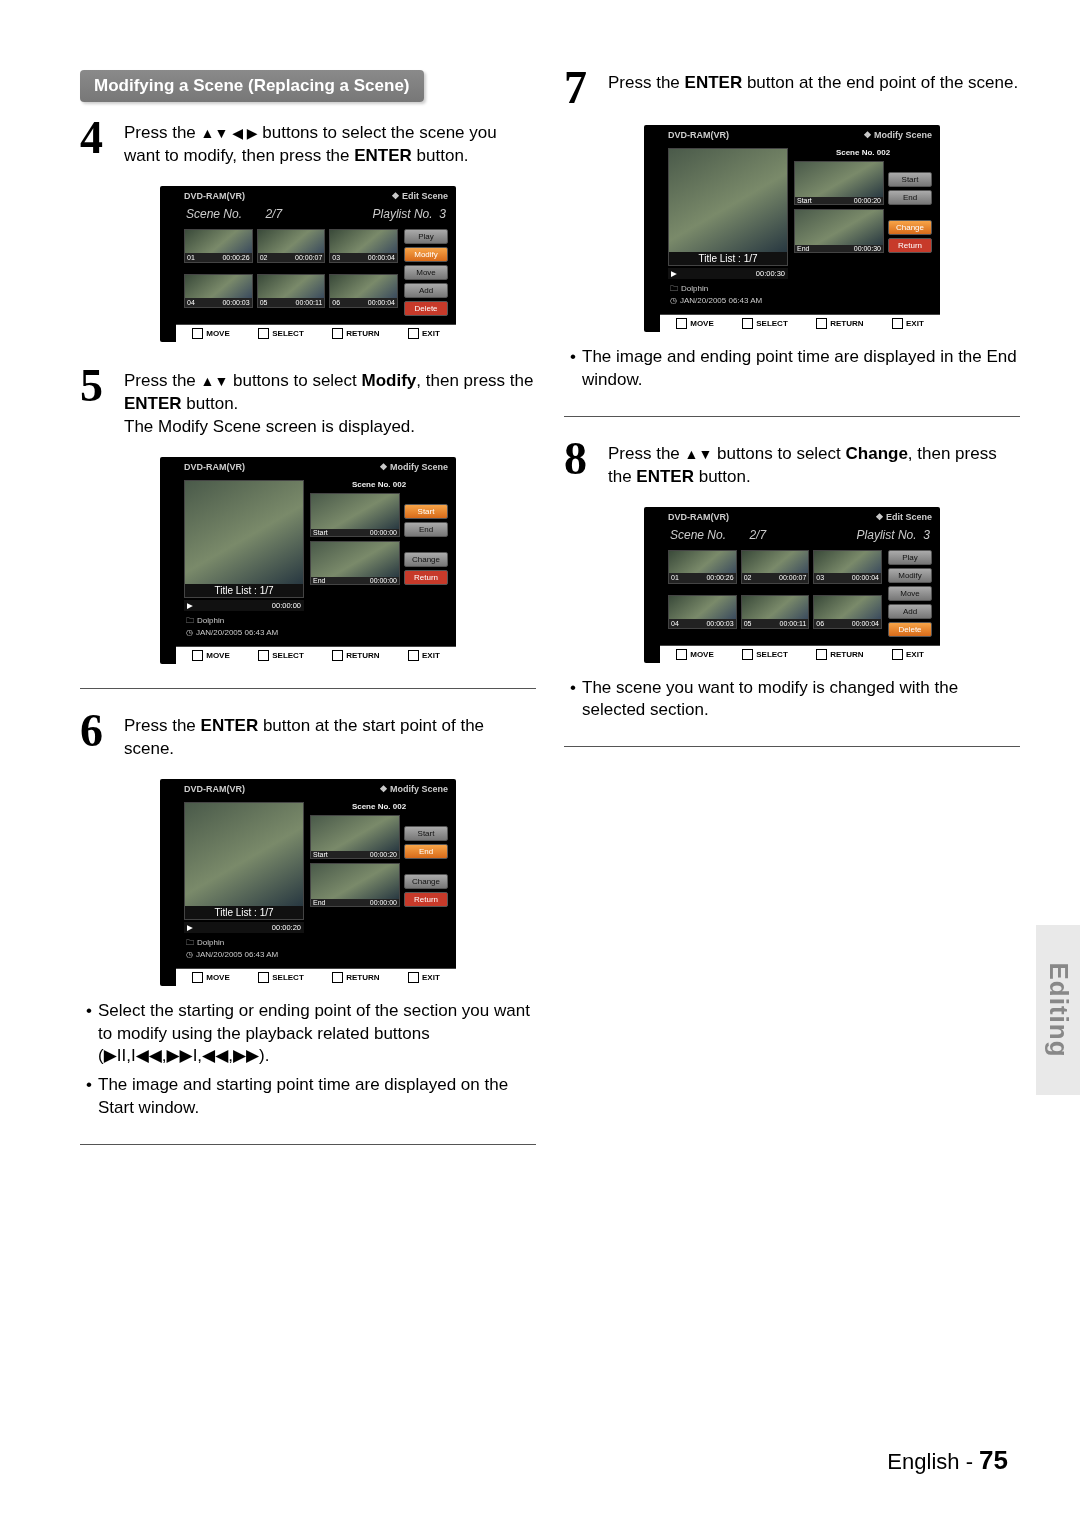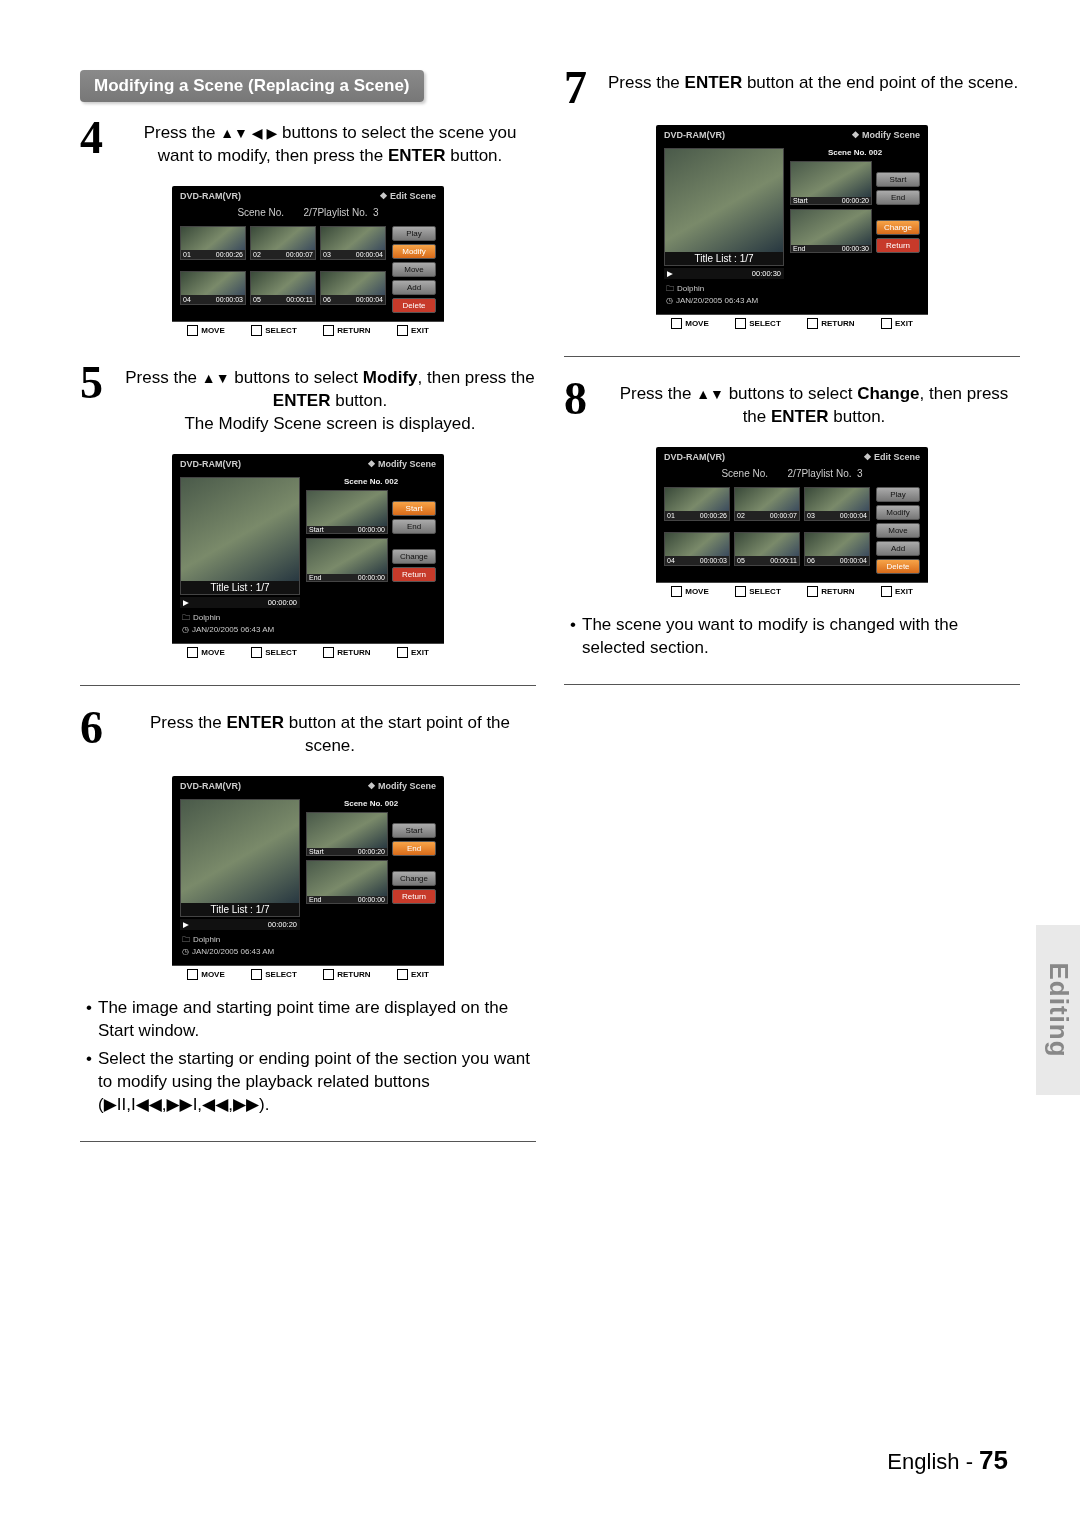--- a/index.html
+++ b/index.html
@@ -3,33 +3,33 @@
 <meta charset="utf-8">
 <style>
   * { margin: 0; padding: 0; box-sizing: border-box; }
   body { font-family: Arial, Helvetica, sans-serif; font-size: 16px; background: #fff; width: 1080px; height: 1526px; position: relative; color: #000; }
   .page { padding: 70px 60px 40px 80px; display: flex; gap: 28px; }
   .col { flex: 1; }
   .banner { background: linear-gradient(#8a8a8a,#777); color: #fff; font-weight: bold; padding: 6px 14px; border-radius: 4px; display: inline-block; font-size: 17px; box-shadow: 2px 2px 3px rgba(0,0,0,.2); margin-bottom: 18px;}
   .subnote { background: linear-gradient(#fff,#d8d8d8); padding: 6px 10px; font-weight: bold; font-size: 16px; margin-bottom: 24px; }
   .step { display: flex; align-items: flex-start; gap: 8px; margin-bottom: 18px; }
   .step-num { font-family: Georgia, 'Times New Roman', serif; font-size: 46px; font-weight: bold; line-height: 0.8; min-width: 36px; }
-  .step-text { font-size: 17px; line-height: 1.35; padding-top: 2px; text-align: center;}
+  .step-text { font-size: 17px; line-height: 1.35; padding-top: 2px;}
   .step-text b { font-weight: bold; }
   .arrows { font-size: 14px; }
   hr.sep { border: none; border-top: 1px solid #555; margin: 24px 0; }
   .bullets { font-size: 17px; line-height: 1.35; margin: 14px 0 0 6px; }
   .bullets li { list-style: none; position: relative; padding-left: 12px; margin-bottom: 6px;}
   .bullets li::before { content: "•"; position: absolute; left: 0; }
 
   
-  .mock { width: 272px; background: #000; color: #fff; margin: 14px auto 8px; font-size: 9px; border-radius: 2px; }
+  .mock { width: 296px; background: #000; color: #fff; margin: 14px auto 8px; font-size: 9px; border-radius: 2px; padding-left: 16px; }
   .mock .titlebar { display: flex; justify-content: space-between; padding: 5px 8px 4px; font-weight: bold; color:#ccc;}
   .mock .titlebar .right::before { content: "❖ "; }
-  .mock .subrow { display: flex; justify-content: center; padding: 2px 10px 4px; font-size: 10px; color:#ccc;}
+  .mock .subrow { display: flex; justify-content: space-between; padding: 2px 10px 4px; font-size: 12px; color:#ccc;font-style:italic;}
   .mock .body { display: flex; padding: 4px 8px 8px; gap: 6px; }
   .mock .thumbs { display: grid; grid-template-columns: repeat(3,1fr); gap: 4px; flex: 1; }
   .mock .thumb { background: linear-gradient(140deg,#3a4a3a,#7a8a6a,#2a3a5a); height: 34px; border: 1px solid #444; position: relative;}
   .mock .thumb .cap { position: absolute; bottom: 0; left: 0; right: 0; background: #222; font-size: 7px; display: flex; justify-content: space-between; padding: 0 2px; line-height: 1.3;}
   .mock .sidebtns { display: flex; flex-direction: column; gap: 3px; width: 44px; }
   .mock .sbtn { background: linear-gradient(#aaa,#777); color:#111; text-align: center; font-size: 8px; padding: 2px 1px; border-radius: 2px; border:1px solid #555;}
   .mock .sbtn.hl { background: linear-gradient(#f7a448,#d86b1a); color:#fff; }
   .mock .sbtn.hl2 { background: #c73a2a; color:#fff;}
   .mock .bottombar { background:#fff; color:#000; display: flex; gap:8px; padding: 3px 6px; font-size: 8px; font-weight: bold; justify-content: space-around; border-top:1px solid #444;}
   .mock .bottombar span::before { content:""; display:inline-block; width:9px; height:9px; border:1px solid #000; margin-right:3px; vertical-align:middle; font-size:7px; line-height:8px; text-align:center;}
@@ -274,22 +274,22 @@
       </div>
       <div class="bottombar">
           <span>MOVE</span>
           <span>SELECT</span>
           <span>RETURN</span>
           <span>EXIT</span>
         </div>
     </div>
 
     <ul class="bullets">
+      <li>Select the starting or ending point of the section you want to modify using the playback related buttons (▶II,I◀◀,▶▶I,◀◀,▶▶).</li>
       <li>The image and starting point time are displayed on the Start window.</li>
-      <li>Select the starting or ending point of the section you want to modify using the playback related buttons (▶II,I◀◀,▶▶I,◀◀,▶▶).</li>
     </ul>
 
     <hr class="sep">
   </div>
 
   <div class="col">
 
     <div class="step">
       <div class="step-num">7</div>
       <div class="step-text">
@@ -353,20 +353,23 @@
         </div>
       </div>
       <div class="bottombar">
           <span>MOVE</span>
           <span>SELECT</span>
           <span>RETURN</span>
           <span>EXIT</span>
         </div>
     </div>
 
+    <ul class="bullets">
+      <li>The image and ending point time are displayed in the End window.</li>
+    </ul>
 
     <hr class="sep">
 
     <div class="step">
       <div class="step-num">8</div>
       <div class="step-text">
         <span>Press the </span><span class="arrows">▲▼</span><span> buttons to select </span><b>Change</b><span>, then press the </span><b>ENTER</b><span> button.</span>
       </div>
     </div>
 

